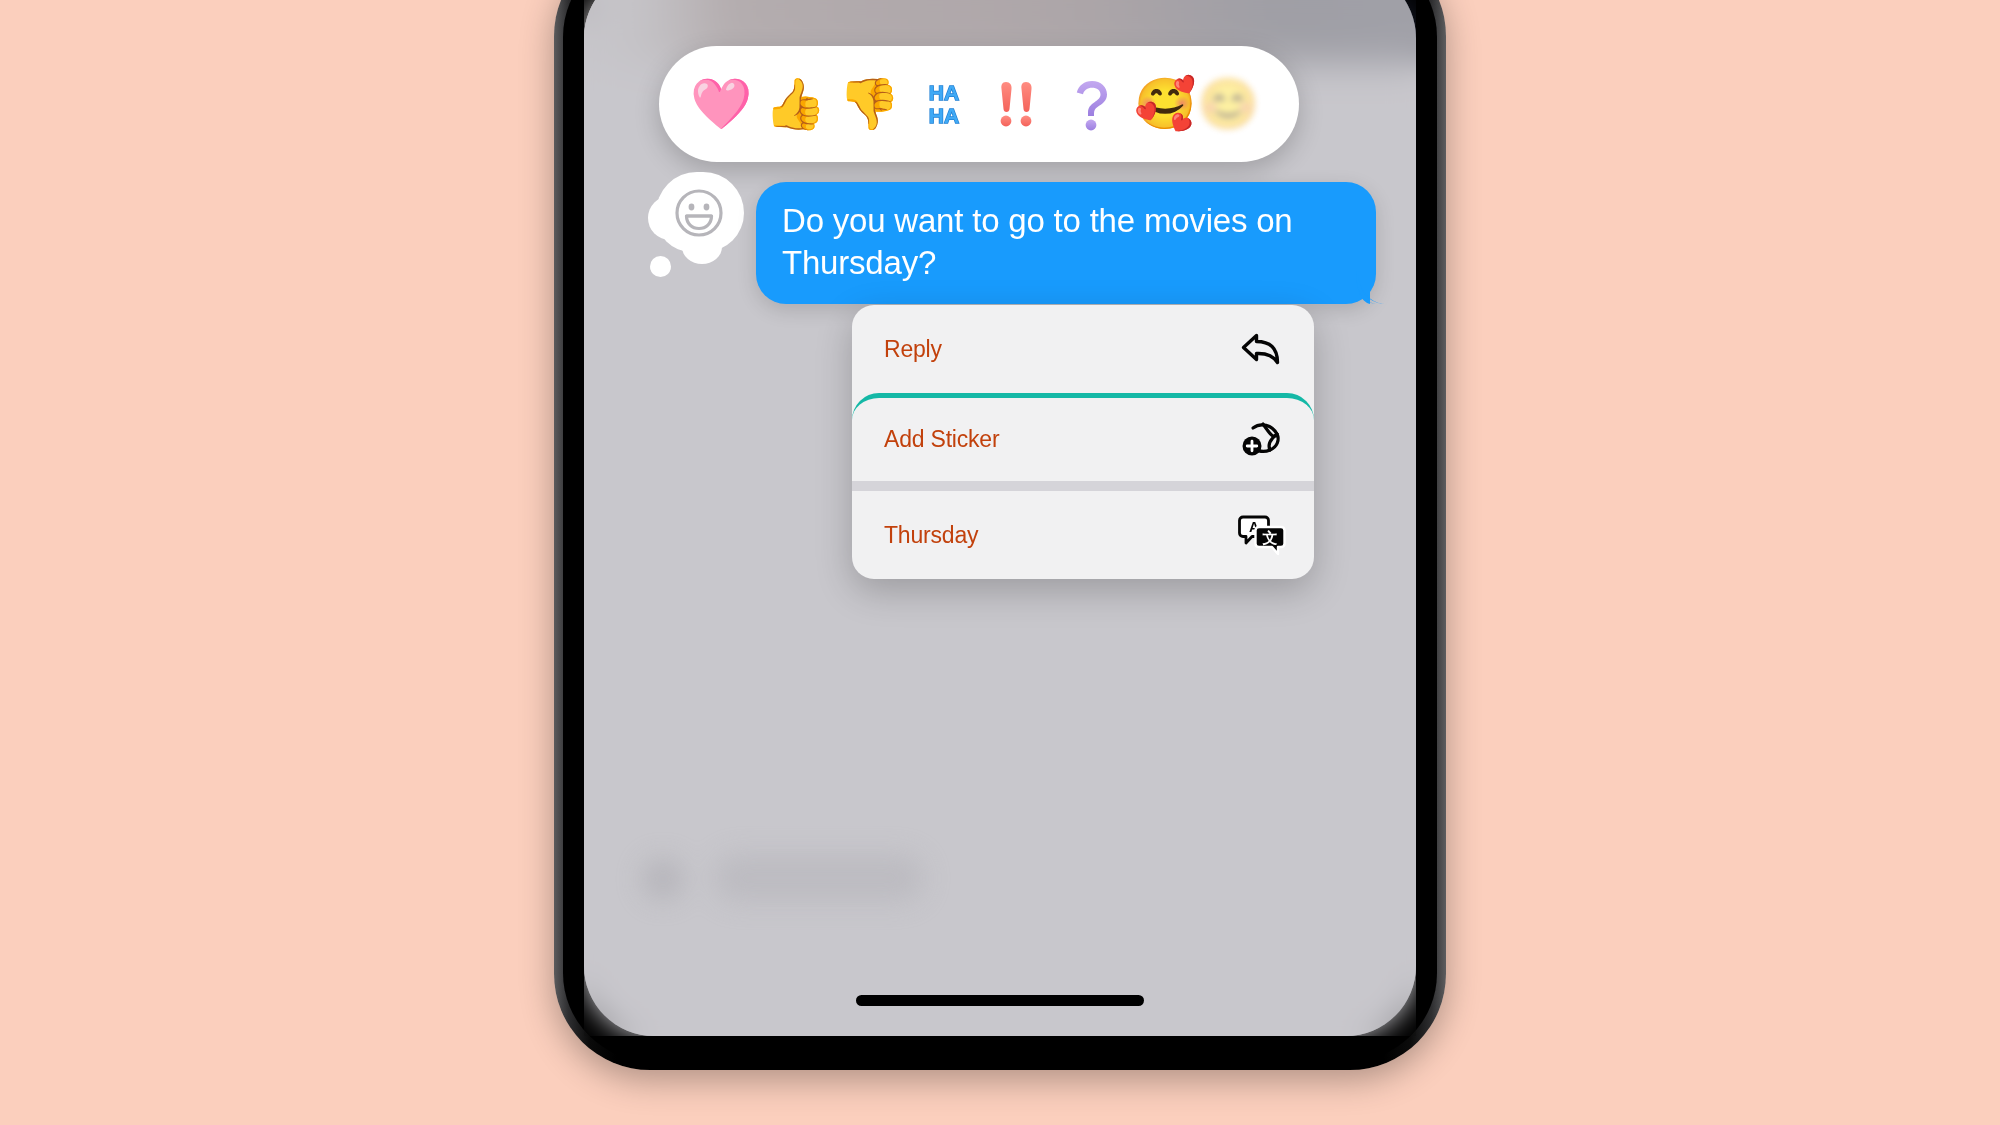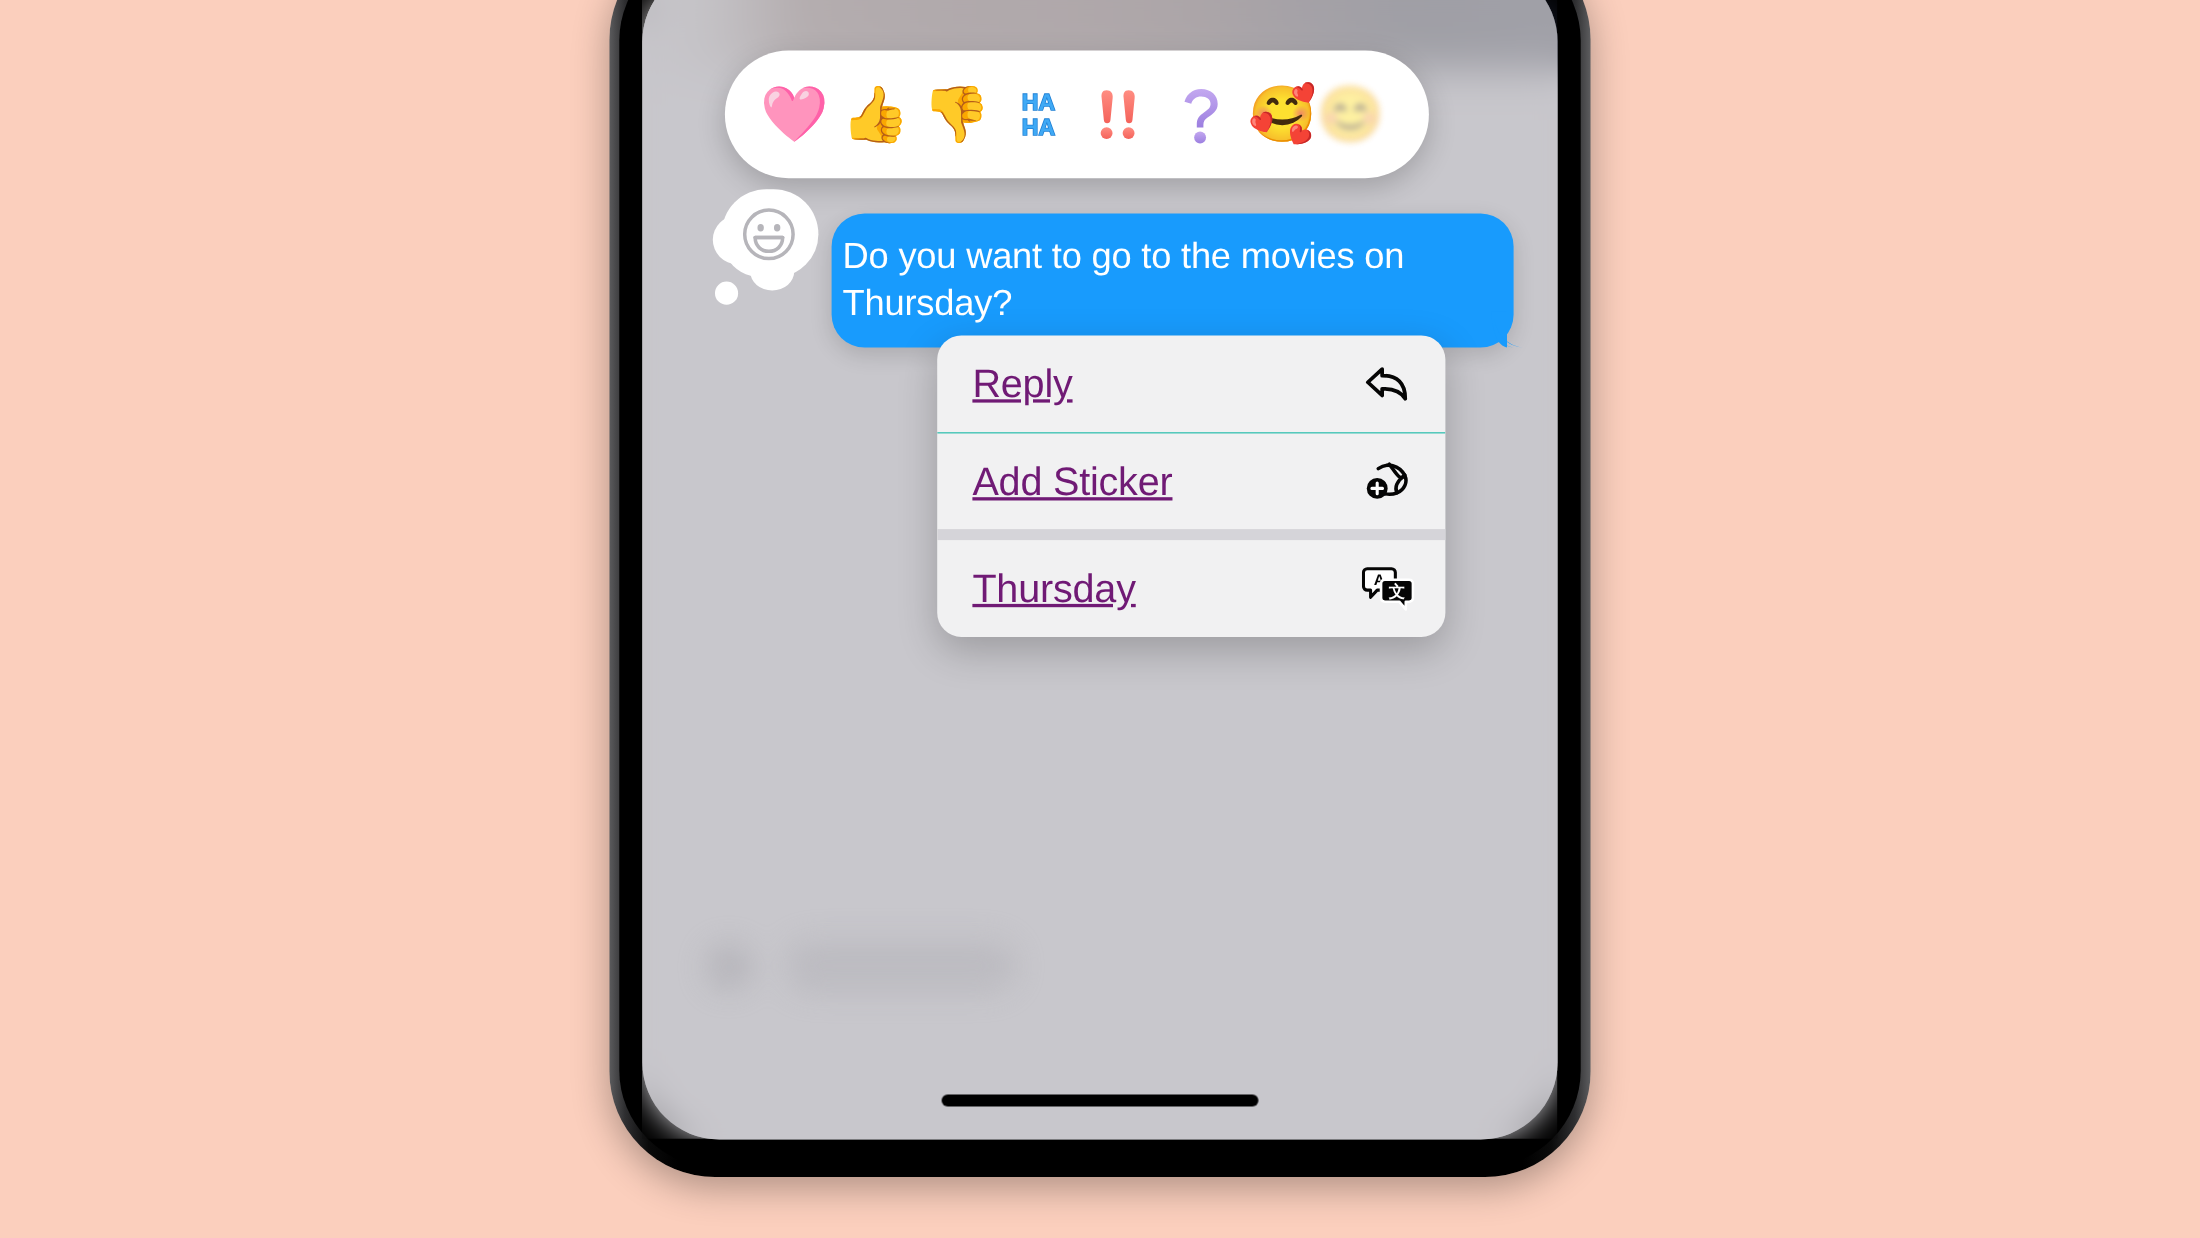--- a/index.html
+++ b/index.html
@@ -192,27 +192,27 @@
     width: 52px; height: 52px;
     z-index: 2;
   }
 
   
   .bubble {
     position: relative;
     max-width: 620px;
     background: #189bfd;
     border-radius: 30px;
-    padding: 18px 26px 20px 10px;
+    padding: 18px 26px 20px 26px;
     color: #ffffff;
     font-size: 33px;
     line-height: 1.28;
     letter-spacing: -0.2px;
     box-shadow: 0 6px 20px rgba(0,0,0,0.14);
-    margin-top: 26px;
+    margin-top: 14px;
   }
   .bubble::after {
     content: "";
     position: absolute;
     right: -12px;
     bottom: 0px;
     width: 30px;
     height: 30px;
     background: #189bfd;
     border-bottom-left-radius: 22px;
@@ -240,31 +240,30 @@
     overflow: hidden;
   }
   .menu-item {
     display: flex;
     align-items: center;
     justify-content: space-between;
     height: 88px;
     padding: 0 28px 0 32px;
     cursor: pointer;
   }
-  .menu-item + .menu-item { border-top: 1px solid #14b8a6; }
+  .menu-item + .menu-item { border-top: 5px solid #14b8a6; border-radius: 27px; }
   .menu-group-gap {
     height: 10px;
     background: #d5d4d9;
     border: none;
   }
   .menu-label {
-    font-size: 36px;
-    color: #701a75;
+    font-size: 23px;
+    color: #c2410c;
     letter-spacing: -0.2px;
-    text-decoration: underline;
   }
   .menu-icon {
     width: 48px;
     height: 48px;
     display: flex;
     align-items: center;
     justify-content: center;
     flex: 0 0 auto;
   }
   .menu-icon svg { display: block; }

